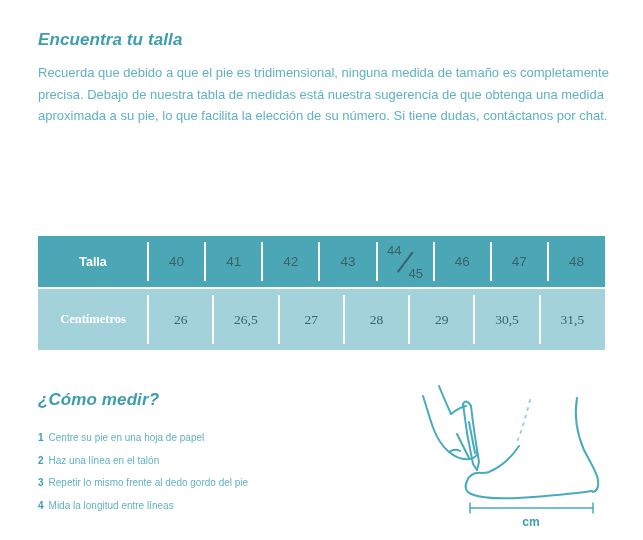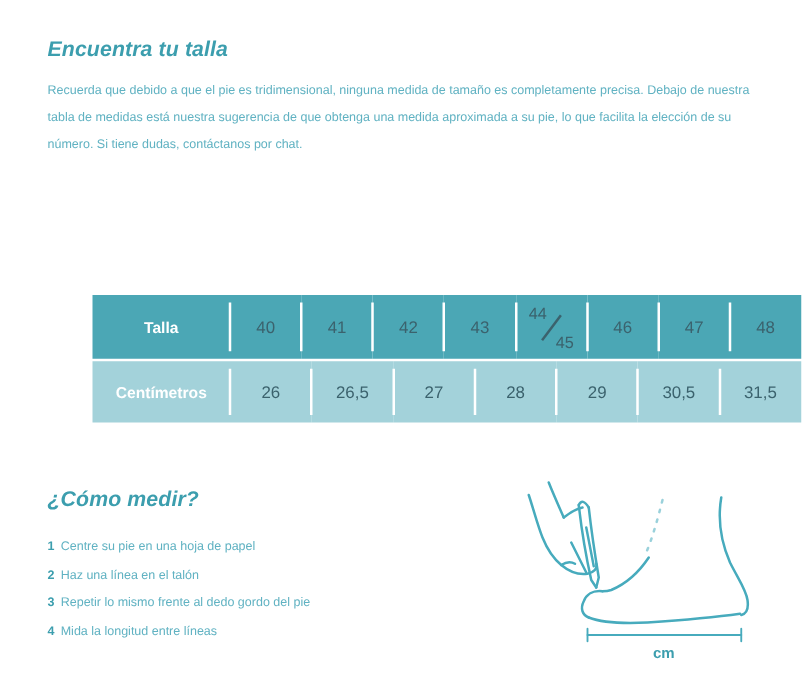--- a/index.html
+++ b/index.html
@@ -23,33 +23,33 @@
   }
   #title-main { top: 30px; }
   #title-guide { top: 198px; }
   #title-measure { top: 390px; }
   .intro-text {
     position: absolute;
     left: 38px;
     top: 62px;
     width: 578px;
     color: #60b2c2;
-    font-size: 10px;
+    font-size: 13px;
     line-height: 21.5px;
   }
   
   .size-table {
     position: absolute;
     left: 38px;
     top: 236px;
     width: 567px;
   }
-  .t-row { display: flex; width: 100%; margin-left: 36px; }
+  .t-row { display: flex; width: 100%; }
   .t-row.sizes { height: 51px; }
-  .t-row.cms   { height: 49px; margin-top: 2px; }
+  .t-row.cms   { height: 61px; margin-top: 2px; font-family: Liberation Serif, serif; }
   .t-cell {
     position: relative;
     display: flex;
     align-items: center;
     justify-content: center;
   }
   .sizes .t-cell { background: #4ba7b5; }
   .cms   .t-cell { background: #a3d2da; }
   .t-cell.label {
     width: 110px;

